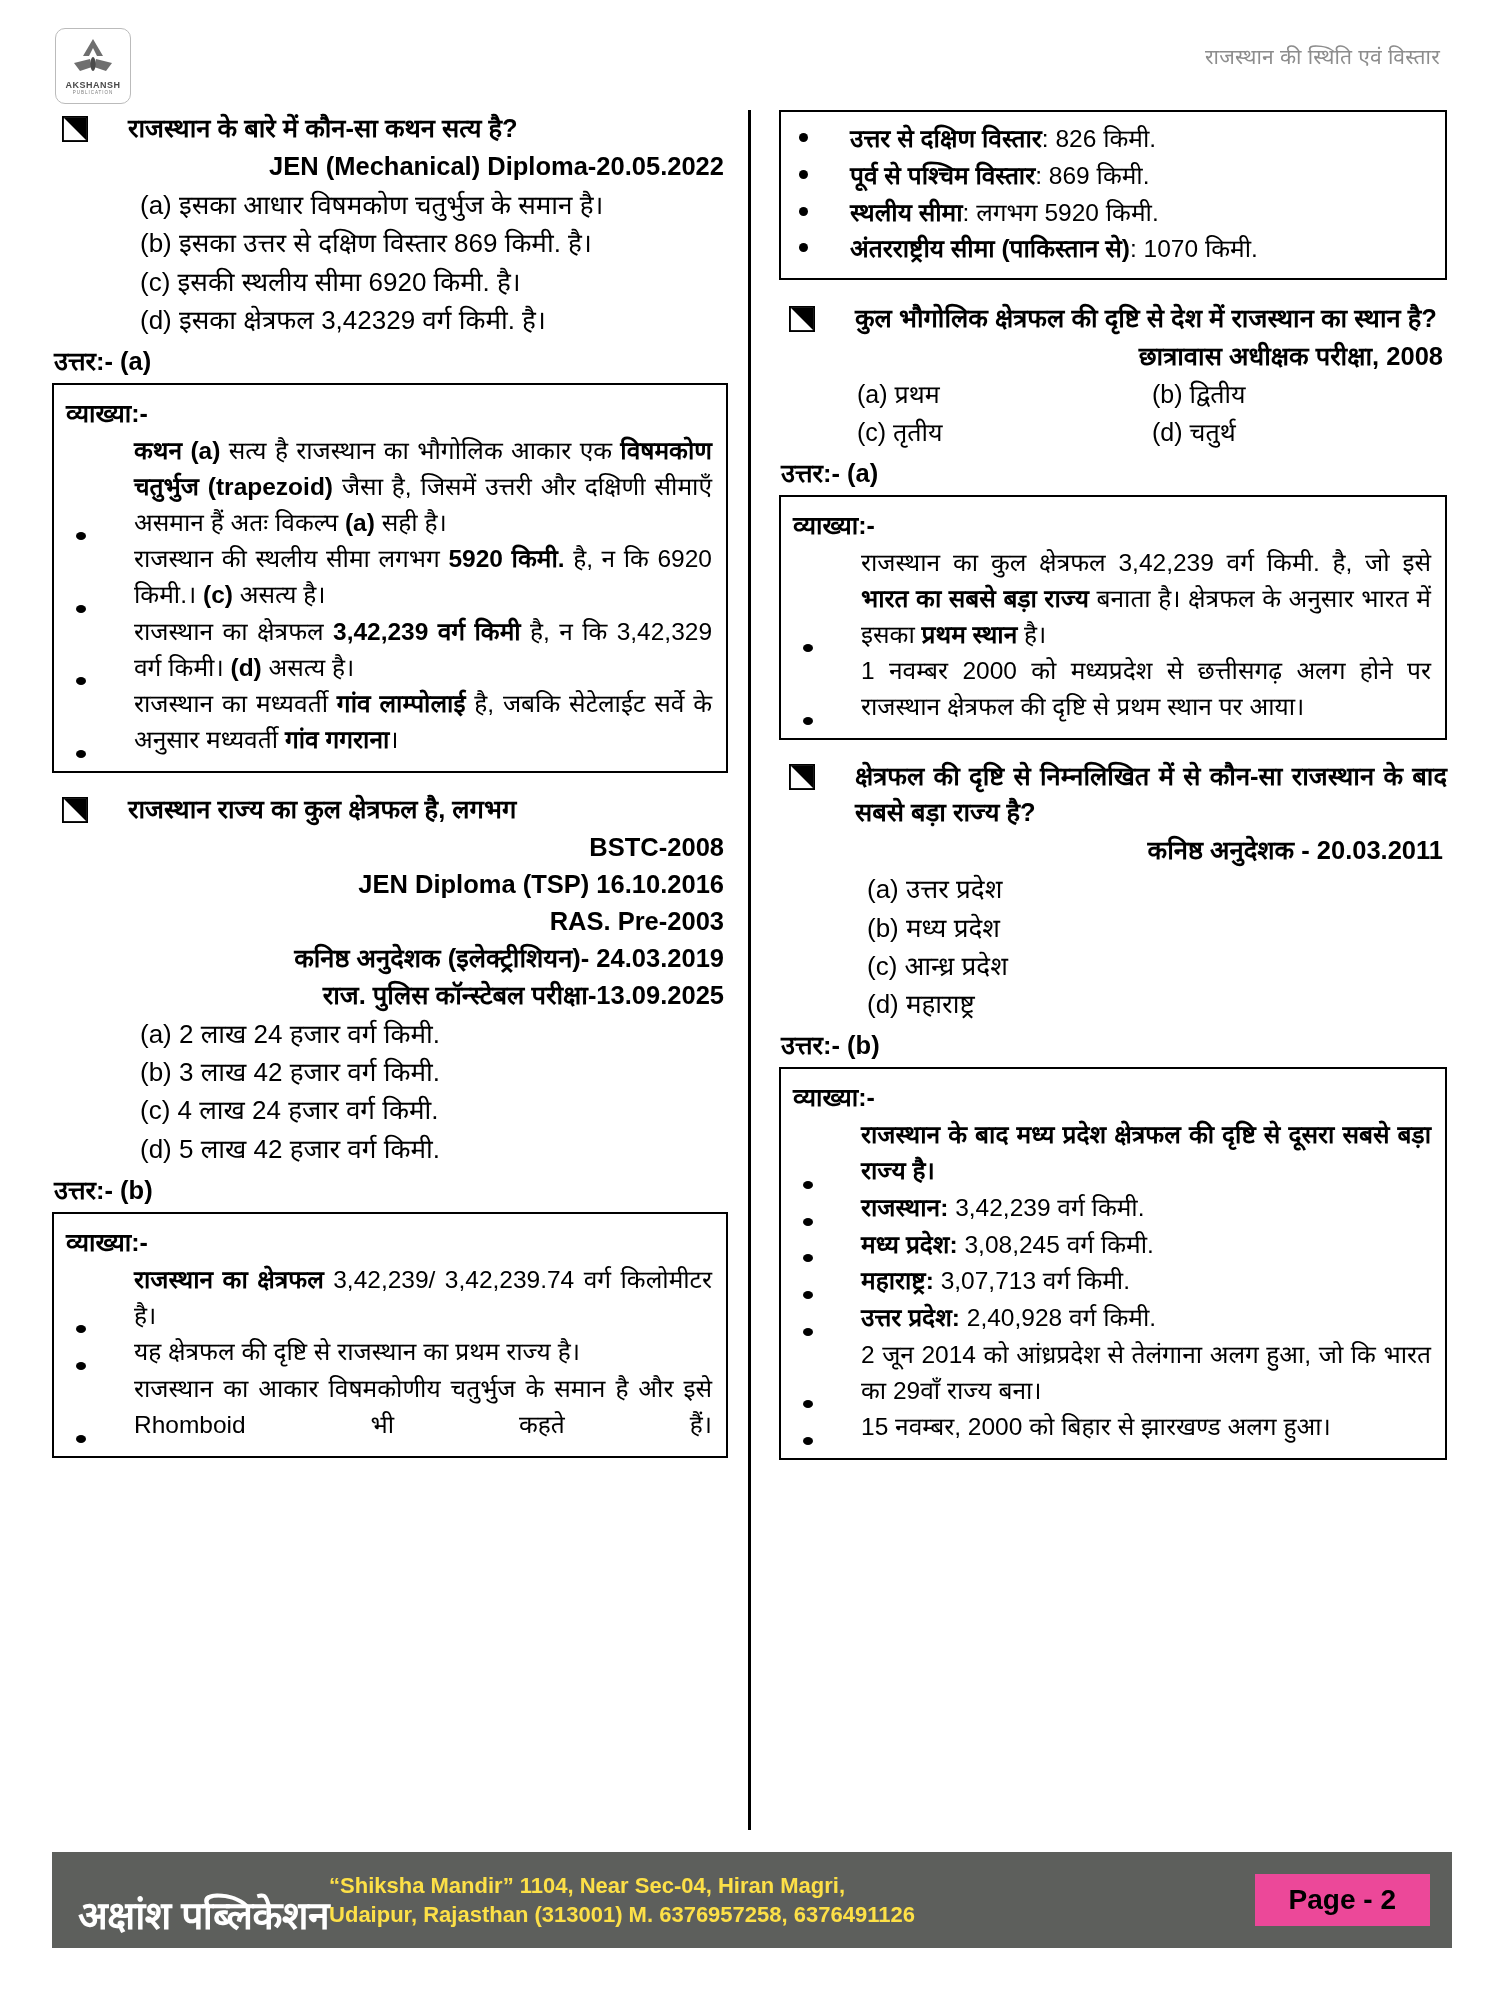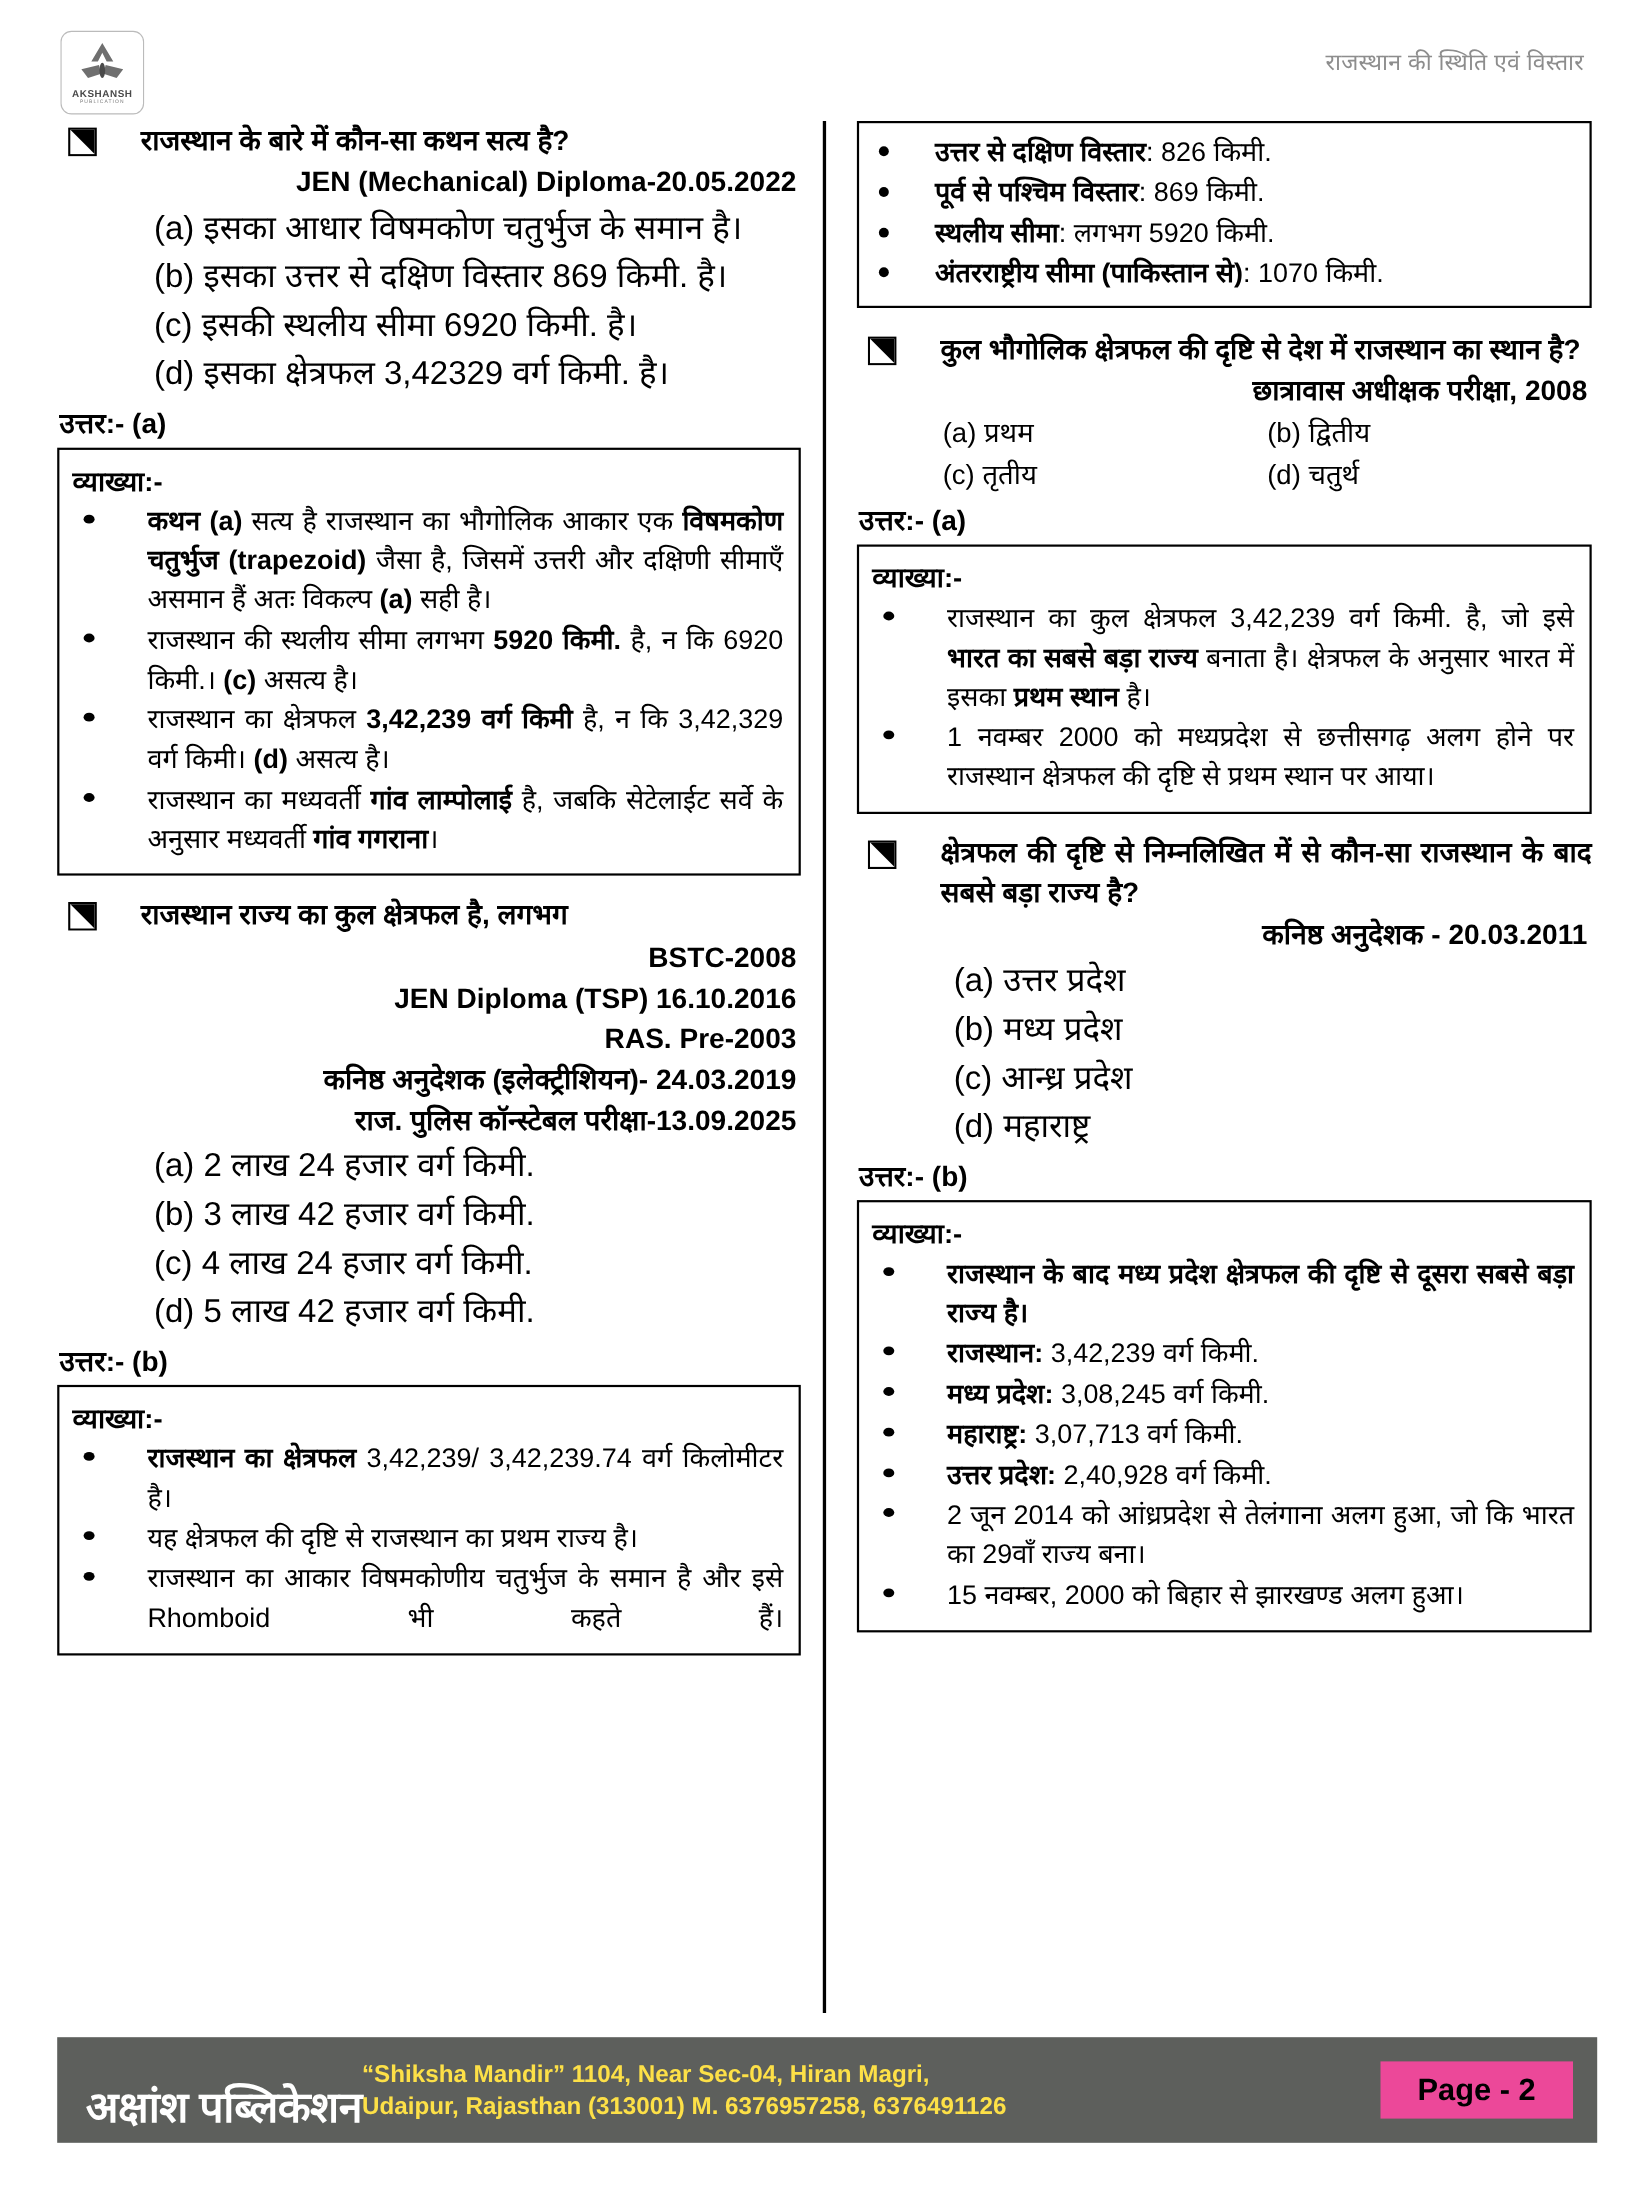--- a/index.html
+++ b/index.html
@@ -122,21 +122,21 @@
   .exam-line {
     font-size: 25.5px;
     font-weight: bold;
     text-align: right;
     line-height: 1.45;
     padding-right: 4px;
   }
 
   .opt-list { margin-top: 1px; }
   .opt {
-    font-size: 30px;
+    font-size: 26px;
     line-height: 1.47;
     padding-left: 88px;
   }
   .opt-row {
     display: flex;
     padding-left: 78px;
     font-size: 25px;
     line-height: 1.5;
   }
   .opt-row .opt-cell { width: 50%; }
@@ -155,21 +155,21 @@
     padding: 10px 14px 12px 12px;
     margin-bottom: 18px;
   }
   .exp-title {
     font-size: 25px;
     font-weight: bold;
     margin-bottom: 4px;
   }
   .exp-item {
     display: flex;
-    align-items: flex-start;
+    align-items: flex-end;
     font-size: 24.5px;
     line-height: 1.46;
     margin-bottom: 1px;
   }
   .exp-bullet {
     flex: 0 0 auto;
     width: 10px;
     margin: 11px 48px 0 10px;
     height: 8px;
     border-radius: 50%;

